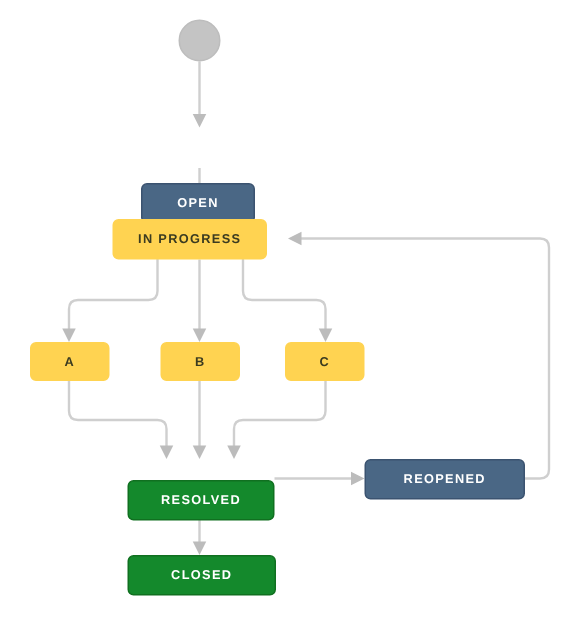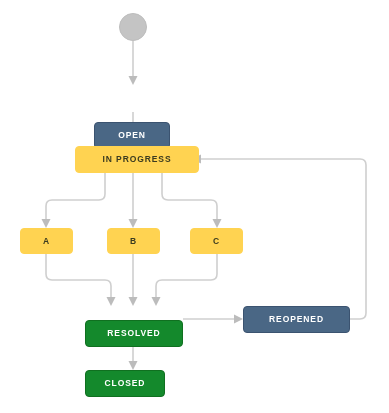--- a/index.html
+++ b/index.html
@@ -115,21 +115,21 @@
       <polygon points="192,159 201,154.5 201,163.5" fill="#bcbcbc"></polygon>
     </g>
   </svg>
 
   <div class="node-start" style="left:119px; top:13px; width:28px; height:28px; background:#c4c4c4; border:1px solid #bdbdbd;"></div>
 
   <div class="node" style="left:94px; top:85px; width:76px; height:27px; background:#4a6785; border:1px solid #3b5370; color:#ffffff;margin-top:37px;">
     <span class="node-label">OPEN</span>
   </div>
 
-  <div class="node" style="left:75px; top:146px; width:124px; height:27px; background:#ffd351; border:1px solid #ffd351; color:#3b3b20;">
+  <div class="node" style="left:75px; top:146px; width:103px; height:27px; background:#ffd351; border:1px solid #ffd351; color:#3b3b20;">
     <span class="node-label">IN PROGRESS</span>
   </div>
 
   <div class="node" style="left:20px; top:228px; width:53px; height:26px; background:#ffd351; border:1px solid #ffd351; color:#3b3b20;">
     <span class="node-label">A</span>
   </div>
 
   <div class="node" style="left:107px; top:228px; width:53px; height:26px; background:#ffd351; border:1px solid #ffd351; color:#3b3b20;">
     <span class="node-label">B</span>
   </div>
@@ -139,17 +139,17 @@
   </div>
 
   <div class="node" style="left:85px; top:320px; width:98px; height:27px; background:#14892c; border:1px solid #107020; color:#ffffff;">
     <span class="node-label">RESOLVED</span>
   </div>
 
   <div class="node" style="left:243px; top:306px; width:107px; height:27px; background:#4a6785; border:1px solid #3b5370; color:#ffffff;">
     <span class="node-label">REOPENED</span>
   </div>
 
-  <div class="node" style="left:85px; top:370px; width:80px; height:27px; background:#14892c; border:1px solid #107020; color:#ffffff;">
+  <div class="node" style="left:85px; top:370px; width:99px; height:27px; background:#14892c; border:1px solid #107020; color:#ffffff;">
     <span class="node-label">CLOSED</span>
   </div>
 
 </div>
 
 </body></html>

